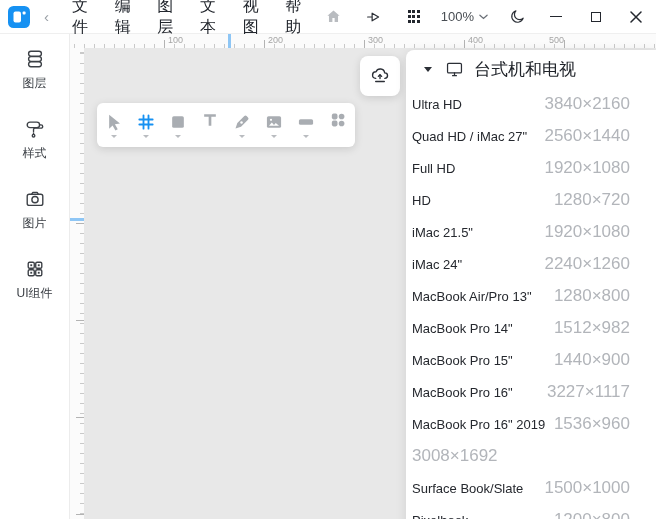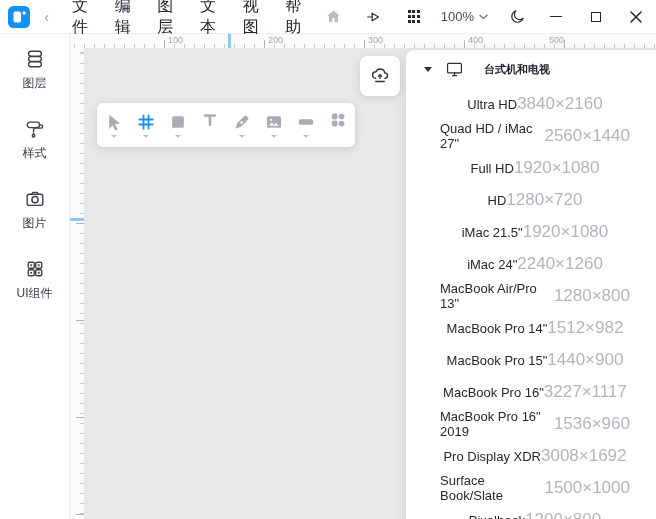--- a/index.html
+++ b/index.html
@@ -71,23 +71,23 @@
     box-shadow:0 2px 8px rgba(0,0,0,.13);display:flex;align-items:center;justify-content:center;z-index:5;
   }
   
   .device-panel{
     position:absolute;left:336px;top:16px;width:250px;height:520px;background:#fff;
     border-radius:8px 0 0 0;box-shadow:0 2px 12px rgba(0,0,0,.10);z-index:6;box-sizing:border-box;
   }
   .dp-header{height:38px;display:flex;align-items:center;padding:0 18px;}
   .dp-tri{width:0;height:0;border-left:4px solid transparent;border-right:4px solid transparent;
     border-top:5px solid #2b2f36;margin-right:13px;}
-  .dp-title{font-size:11px;color:#20242a;font-weight:700;margin-left:20px;}
-  .dp-row{height:32px;display:flex;align-items:center;justify-content:center;
-    padding:0 26px 0 34px;cursor:default;}
+  .dp-title{font-size:17px;color:#20242a;font-weight:400;margin-left:10px;}
+  .dp-row{height:32px;display:flex;align-items:center;justify-content:space-between;
+    padding:0 26px 0 6px;cursor:default;}
   .dp-name{font-size:13px;color:#25282e;}
   .dp-size{font-size:17px;color:#b2b5ba;}
 </style>
 </head>
 <body>
 
 <div class="titlebar">
   <svg class="logo" viewBox="0 0 22 22">
     <rect width="22" height="22" rx="5.5" fill="#1691f2"></rect>
     <rect x="5.5" y="5.5" width="7.5" height="11" rx="2" fill="#fff"></rect>
@@ -338,21 +338,20 @@
       </div>
       <div class="dp-row">
         <span class="dp-name">MacBook Pro 16"</span>
         <span class="dp-size">3227×1117</span>
       </div>
       <div class="dp-row">
         <span class="dp-name">MacBook Pro 16" 2019</span>
         <span class="dp-size">1536×960</span>
       </div>
       <div class="dp-row">
-        <span class="dp-name">Pro Display XDR</span>
         <span class="dp-size">3008×1692</span>
       </div>
       <div class="dp-row">
         <span class="dp-name">Surface Book/Slate</span>
         <span class="dp-size">1500×1000</span>
       </div>
       <div class="dp-row">
         <span class="dp-name">Pixelbook</span>
         <span class="dp-size">1200×800</span>
       </div>

